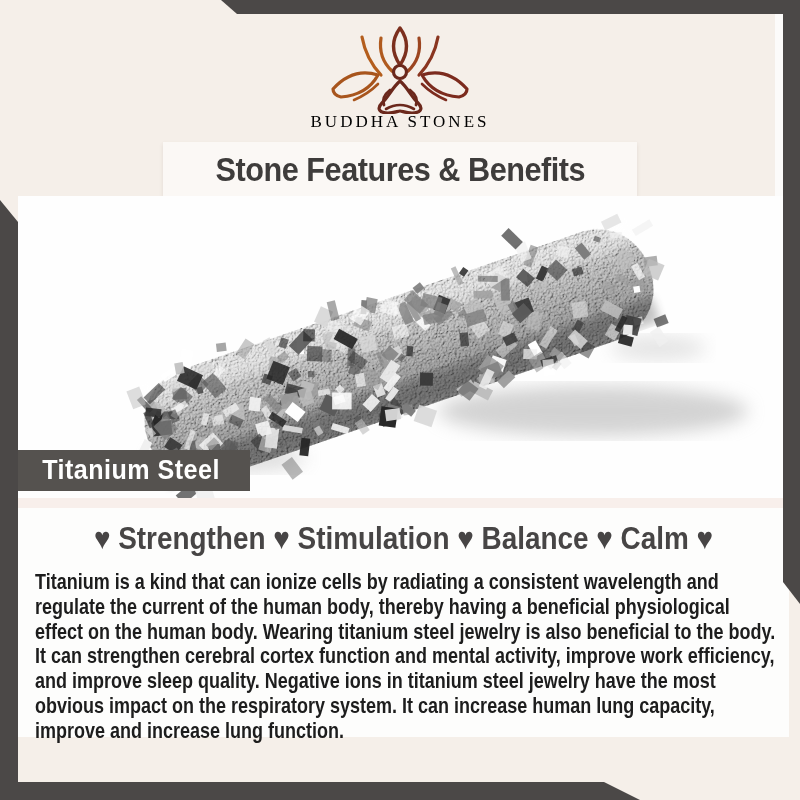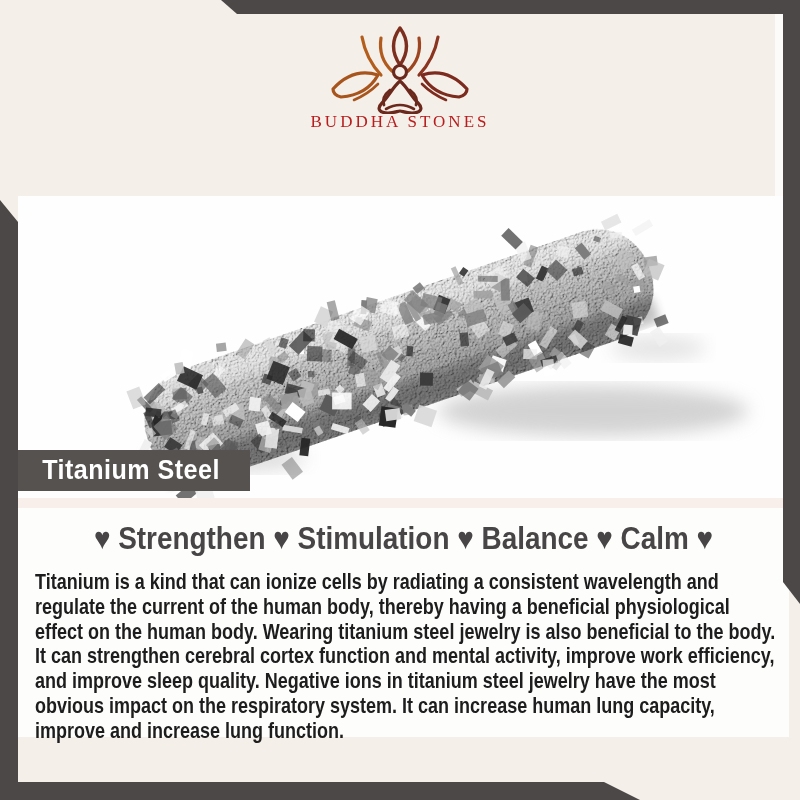--- a/index.html
+++ b/index.html
@@ -22,21 +22,21 @@
   .ribbon-bottom{left:0;top:782px;width:640px;height:18px;
     clip-path:polygon(0 0,604px 0,640px 18px,0 18px);}
   .white-sliver{left:775px;top:0;width:13px;height:196px;background:#fcfbfa;z-index:5;}
 
   
   .header{left:0;top:0;width:800px;height:196px;z-index:10;}
   .logo{left:50%;top:24px;transform:translateX(-50%);}
   .brand-name{
     left:0;top:112px;width:800px;text-align:center;
     font-family:"Liberation Serif", serif;
-    font-size:17px;letter-spacing:3px;color:#b91c1c;font-weight:400;
+    font-size:17px;letter-spacing:3px;color:#000000;font-weight:400;
   }
   .title-band{
     left:163px;top:142px;width:474px;height:54px;background:#fbf8f5;
     box-shadow:0 2px 4px rgba(90,70,60,.12);z-index:12;
     display:flex;align-items:center;justify-content:center;
   }
   .page-title{
     font-size:34px;font-weight:700;color:#3e3c3b;letter-spacing:-.5px;
     transform:scaleX(.9);transform-origin:center;white-space:nowrap;
   }
@@ -89,20 +89,23 @@
       <path d="M126,76 Q112,70 102,60" stroke="#7c2b1e" stroke-width="2.6"></path>
 
       <circle cx="80" cy="48" r="6.5" stroke="#6b281c" stroke-width="3.2"></circle>
       <path d="M80,57 C72,64 70,71 62,79 C56,85 60,89 68,89 C74,89 78,87 80,87 C82,87 86,89 92,89 C100,89 104,85 98,79 C90,71 88,64 80,57 Z" stroke="#6b281c" stroke-width="3.2"></path>
       <path d="M70,66 Q61,73 64,81" stroke="#6b281c" stroke-width="2.8"></path>
       <path d="M90,66 Q99,73 96,81" stroke="#6b281c" stroke-width="2.8"></path>
       <path d="M66,85 Q80,77 94,85" stroke="#6b281c" stroke-width="2.6"></path>
     </g>
   </svg>
   <div class="abs brand-name">BUDDHA STONES</div>
+  <div class="abs title-band">
+    <div class="page-title">Stone Features &amp; Benefits</div>
+  </div>
 </div>
 
 <div class="abs photo-panel">
   <svg class="photo-svg" width="771" height="302" viewBox="0 0 771 302">
     <defs>
       <linearGradient id="gmetal" x1="0" y1="0" x2="0" y2="1">
         <stop offset="0" stop-color="#f0f0f0"></stop>
         <stop offset="0.45" stop-color="#c6c6c6"></stop>
         <stop offset="1" stop-color="#8b8b8b"></stop>
       </linearGradient>

